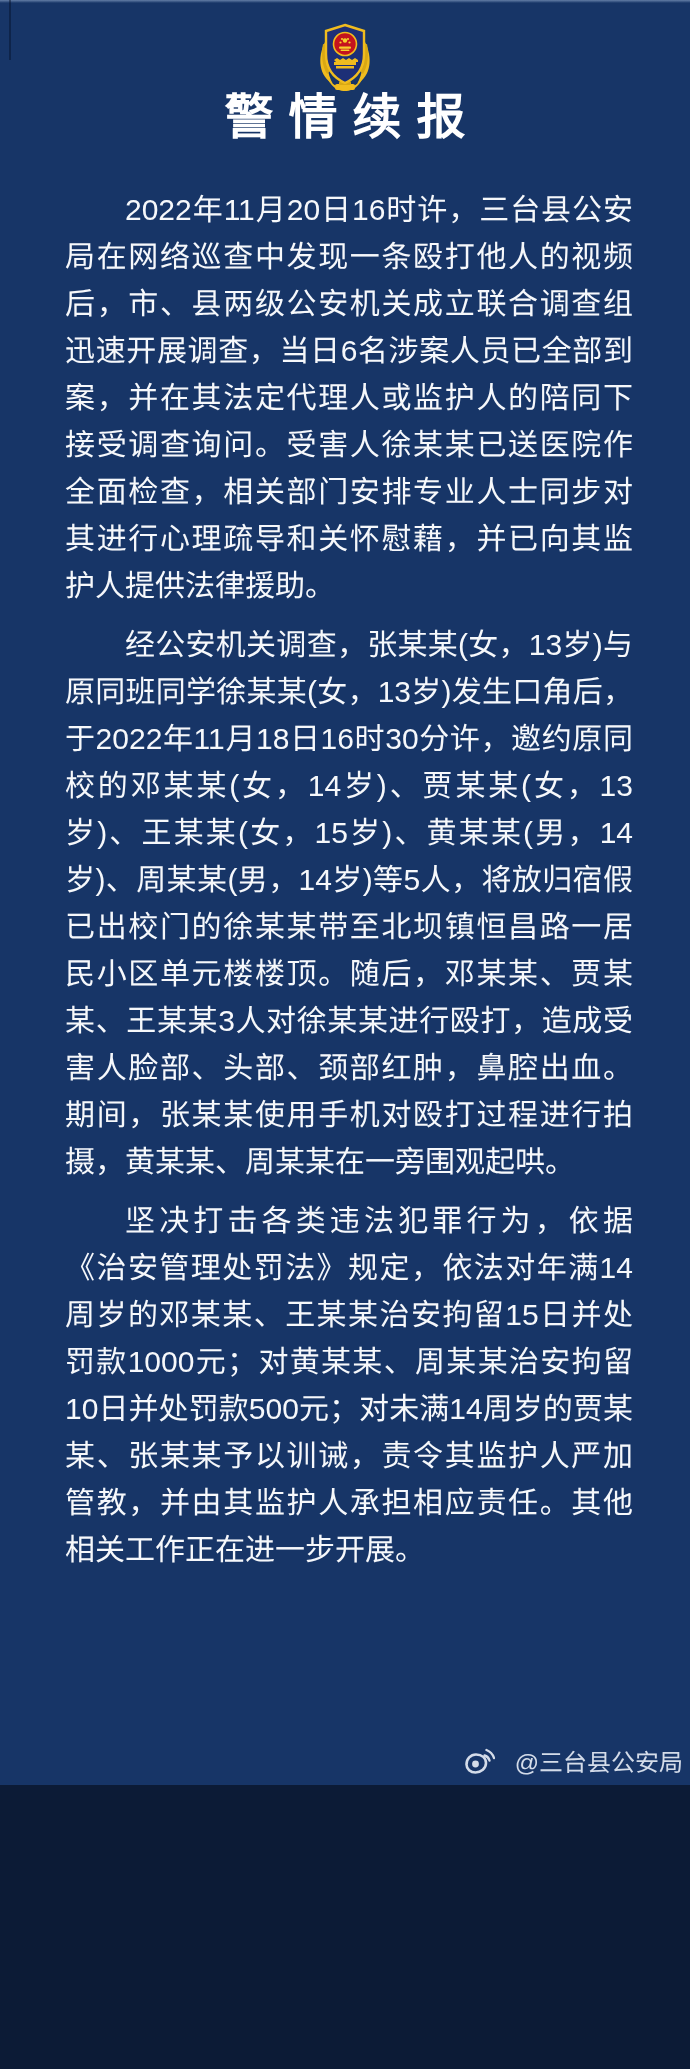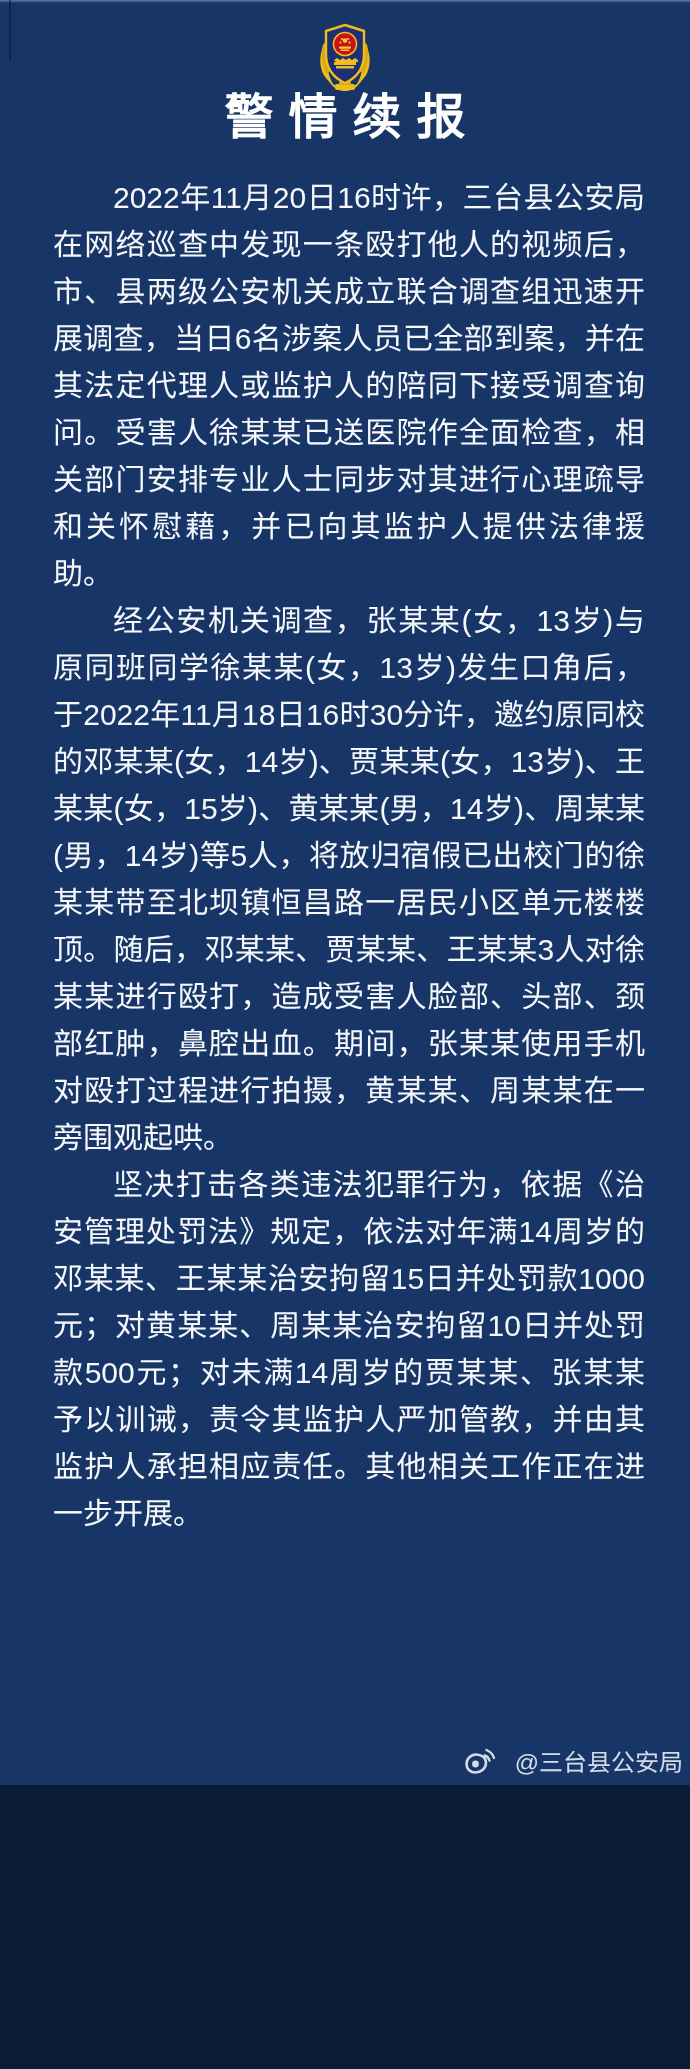--- a/index.html
+++ b/index.html
@@ -41,21 +41,21 @@
     font-size:49px;font-weight:bold;color:var(--title);
     letter-spacing:15px;text-indent:15px;
     line-height:62px;
   }
   .body-text{
     position:absolute;top:174px;left:53px;width:592px;
     font-size:30px;line-height:47px;font-weight:500;
     text-align:justify;
   }
   .body-text p{
-    margin:0;text-indent:2em;
+    margin:12px;text-indent:2em;
   }
   .signature{
     position:absolute;top:1933px;right:40px;width:260px;
     text-align:center;
     font-size:22px;line-height:41px;font-weight:700;
   }
   .signature .sig-date{letter-spacing:1px;}
   .watermark{
     position:absolute;right:7px;bottom:7px;
     display:flex;align-items:center;gap:20px;

